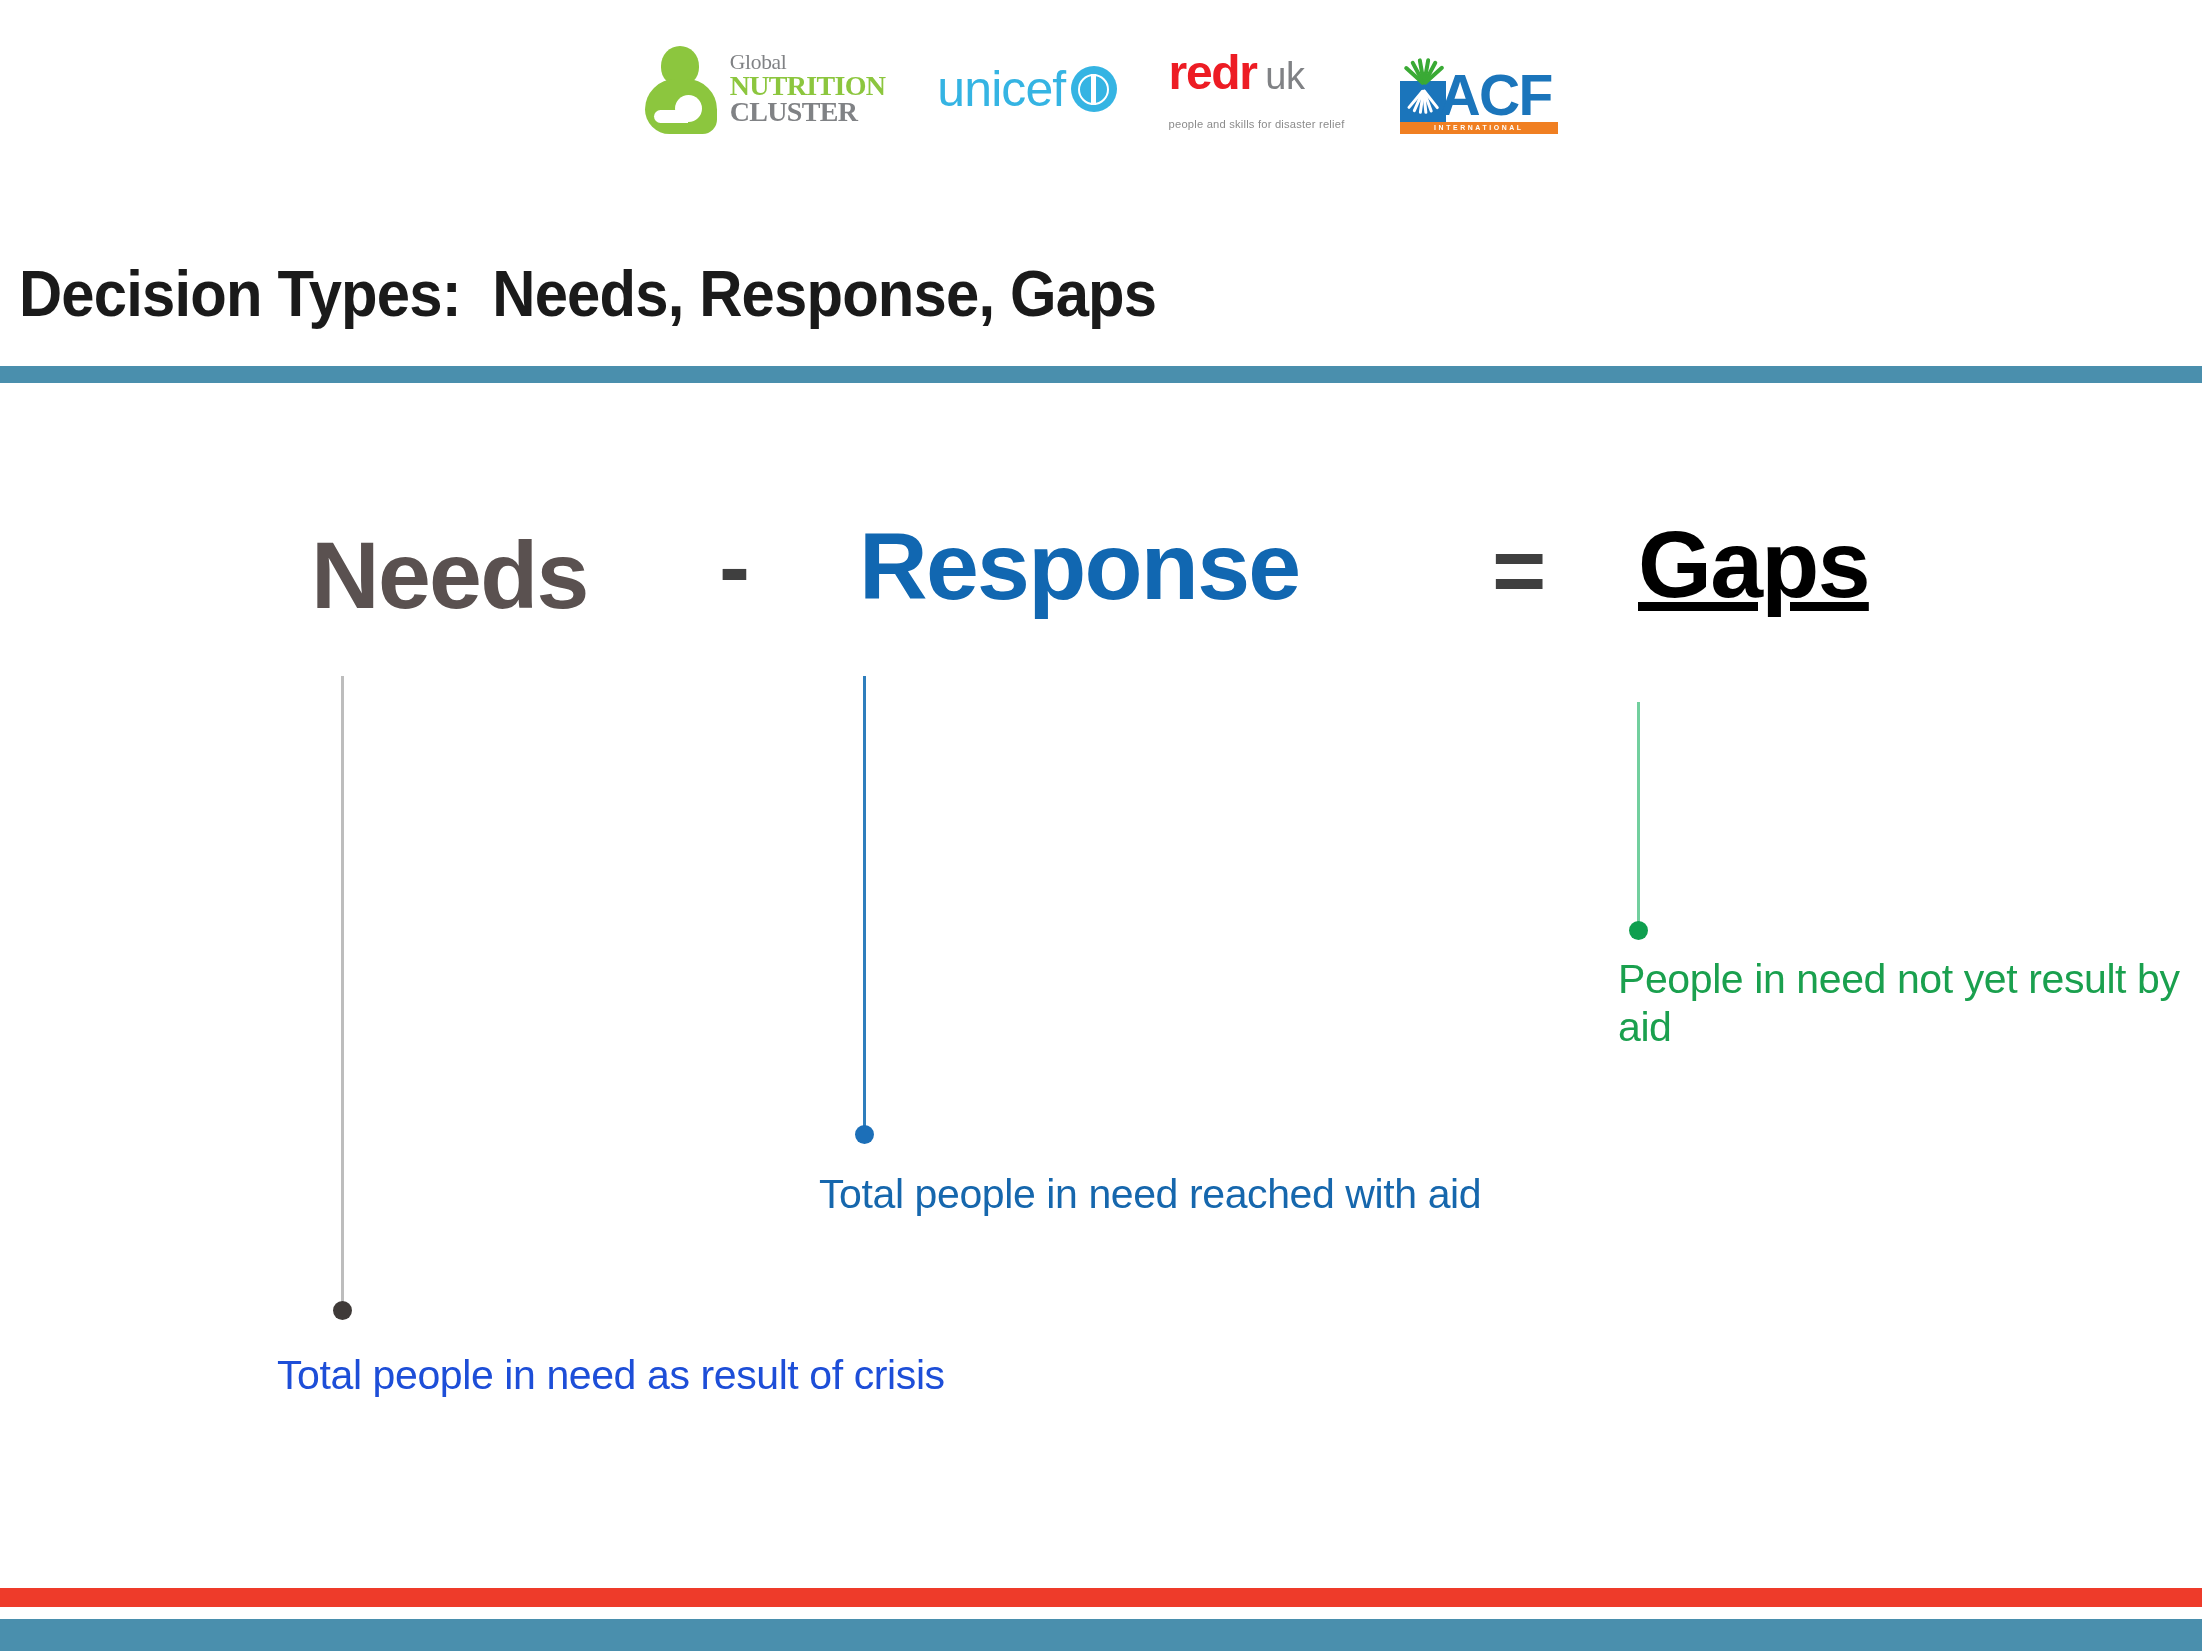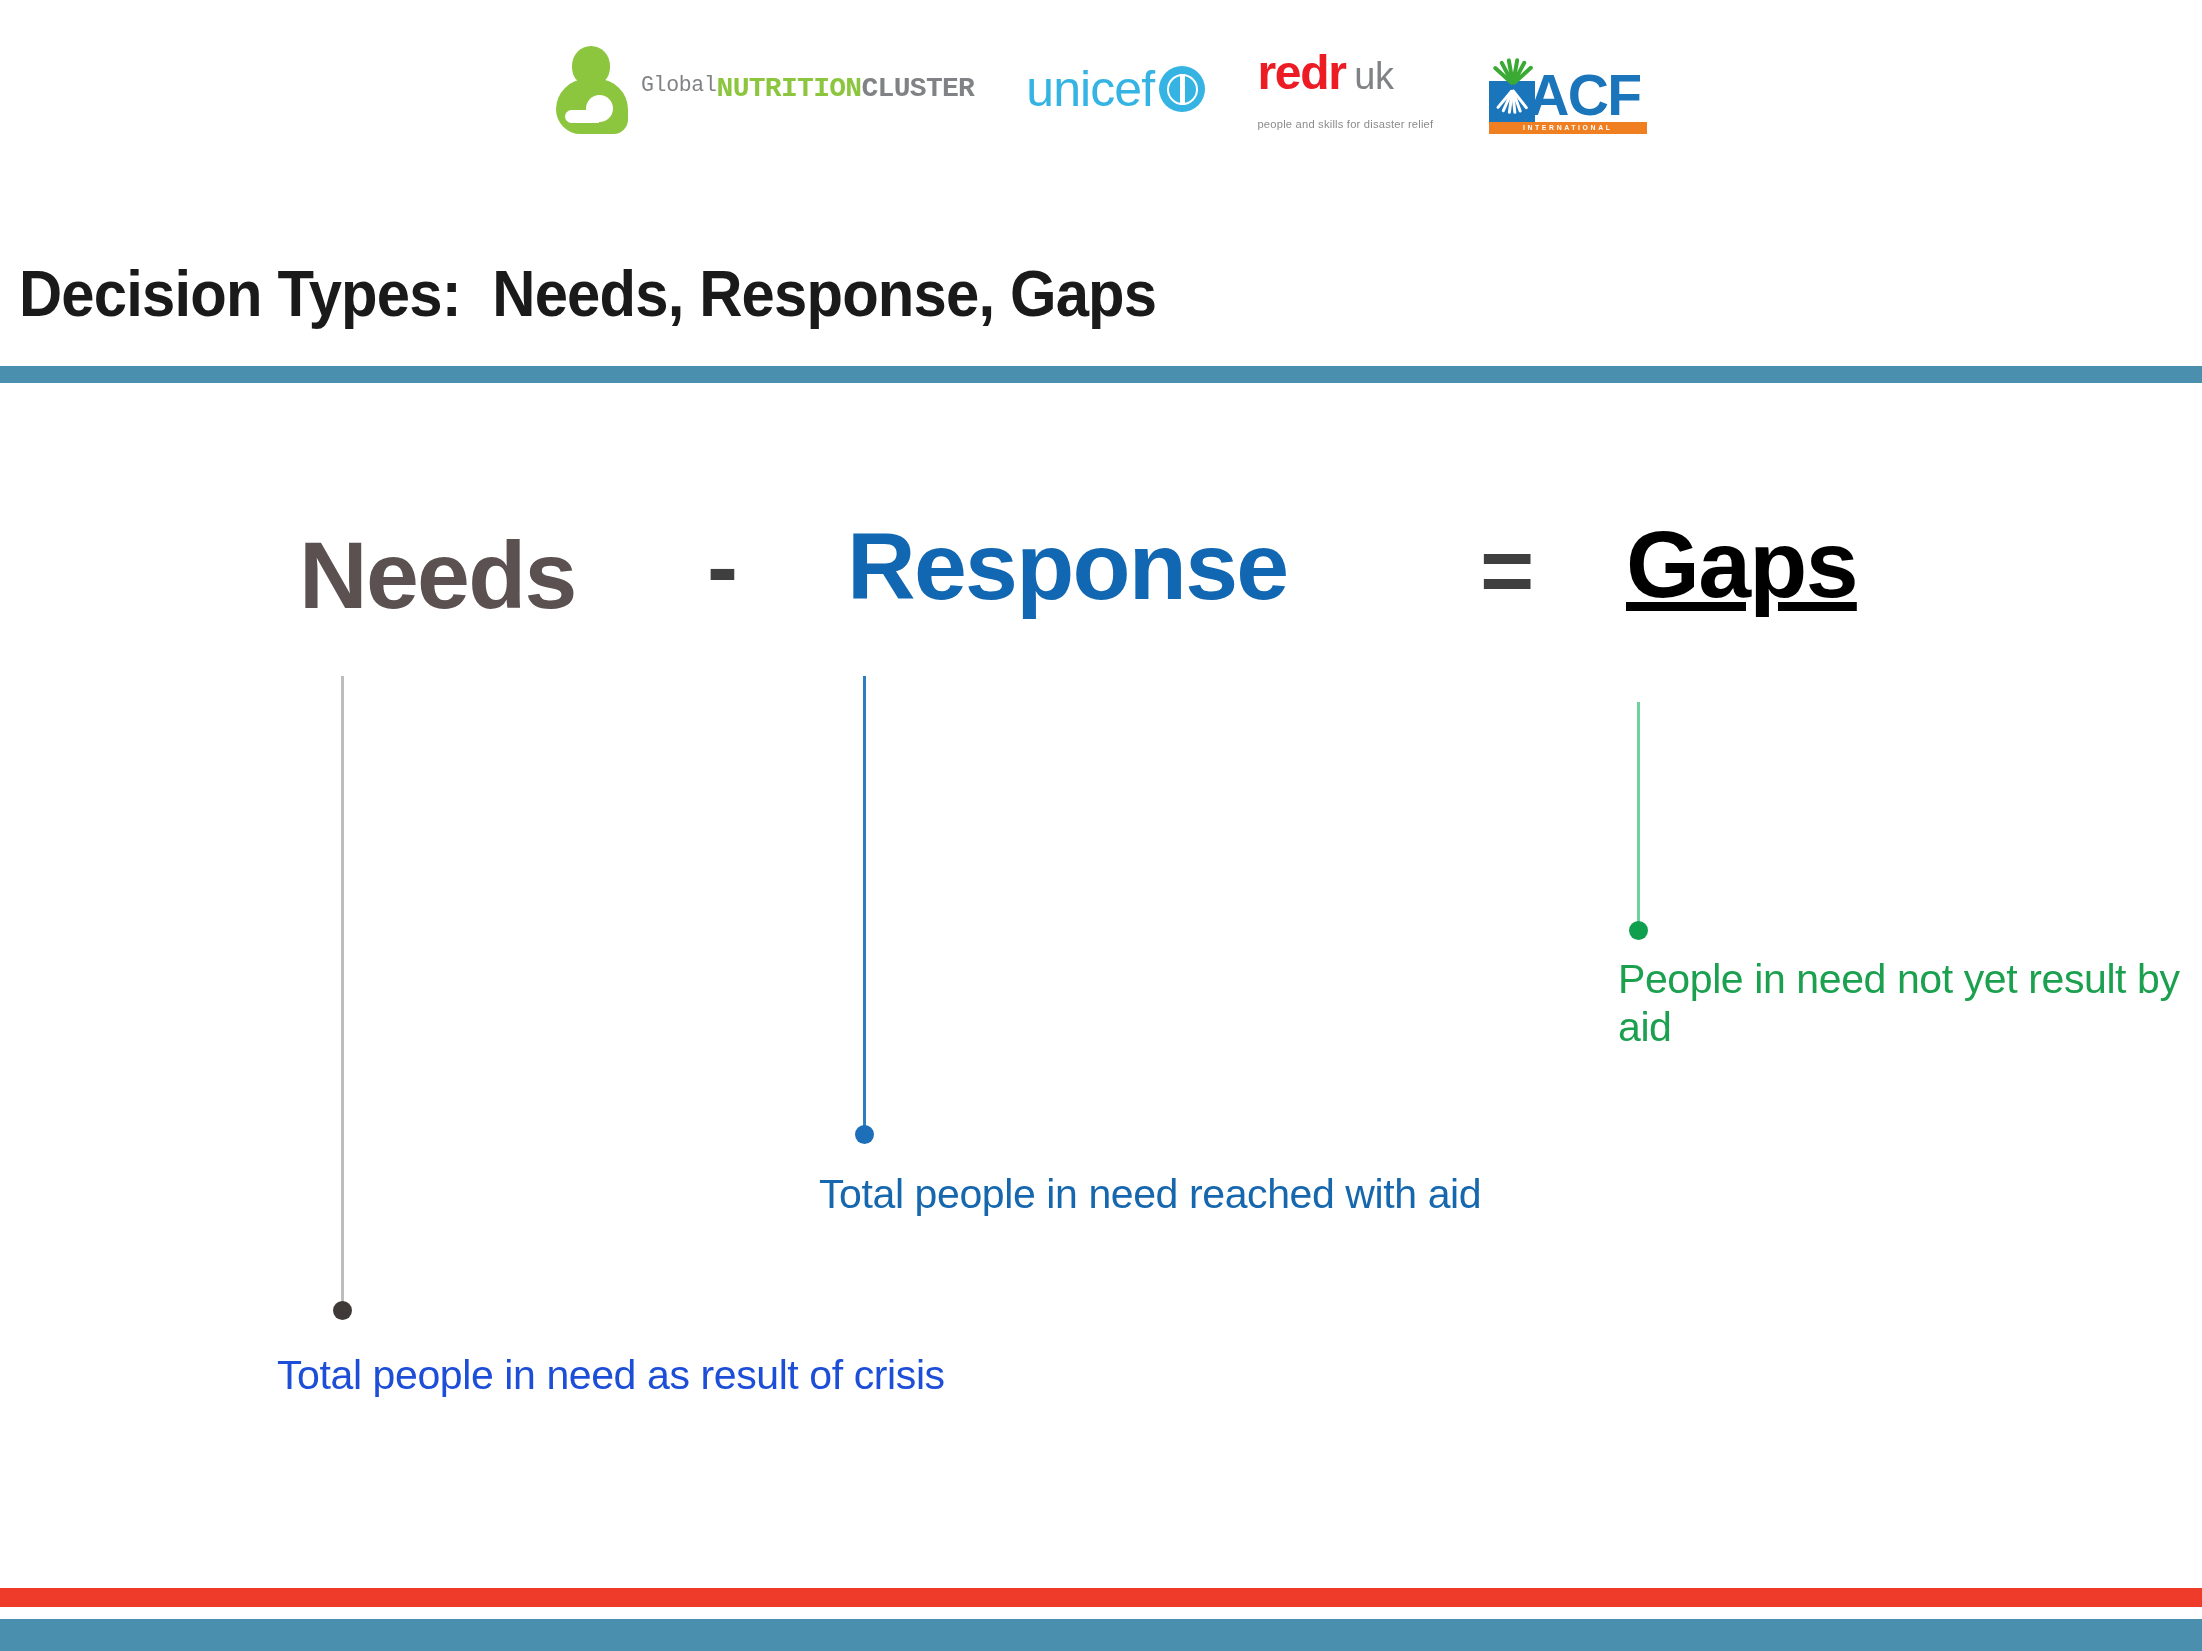--- a/index.html
+++ b/index.html
@@ -82,22 +82,23 @@
     position: absolute;
     left: 10.3px;
     top: 65px;
     width: 34px;
     height: 13.8px;
     background: #ffffff;
     border-radius: 8.6px 0 0 8.6px;
   }
   .gnc-words {
     display: flex;
+    flex-direction: column;
     line-height: 0.92;
-    font-family: Liberation Mono, monospace;
+    font-family: Liberation Serif, serif;
   }
   .gnc-l1 { font-size: 21.5px; color: #808285; font-weight: 400; letter-spacing: -0.3px; }
   .gnc-l2 { font-size: 28px; color: #8cc63e; font-weight: 700; letter-spacing: -0.7px; }
   .gnc-l3 { font-size: 28px; color: #808285; font-weight: 700; letter-spacing: -0.7px; }
 
   
   .unicef { gap: 5.2px; align-items: center; }
   .unicef-word {
     font-size: 50px;
     color: #35b4e3;
@@ -233,21 +234,21 @@
     left: 0;
     top: 1619px;
     width: 2203px;
     height: 33px;
     background: #4a8fad;
   }
 
   
   .equation {
     position: absolute;
-    left: 0;
+    left: 12px;
     top: 512px;
     width: 1847px;
     height: 138px;
   }
   .eq-term {
     position: absolute;
     font-weight: 700;
     font-size: 95px;
     line-height: 1;
     letter-spacing: -1.7px;

